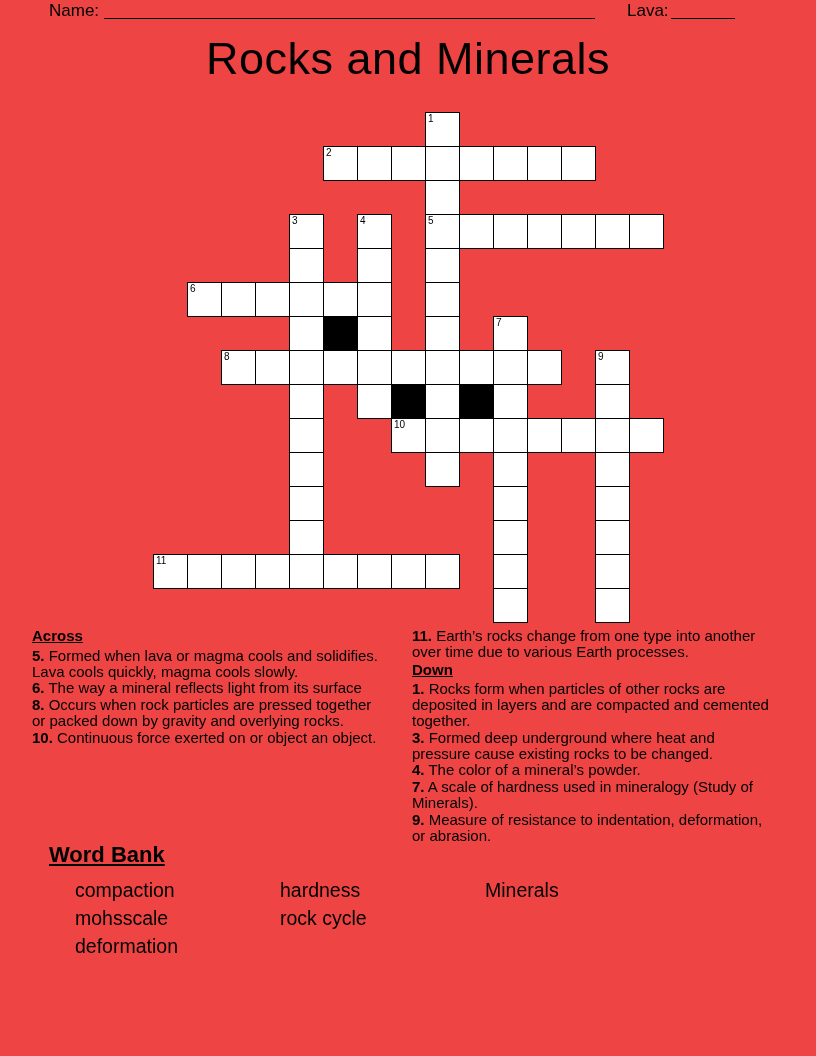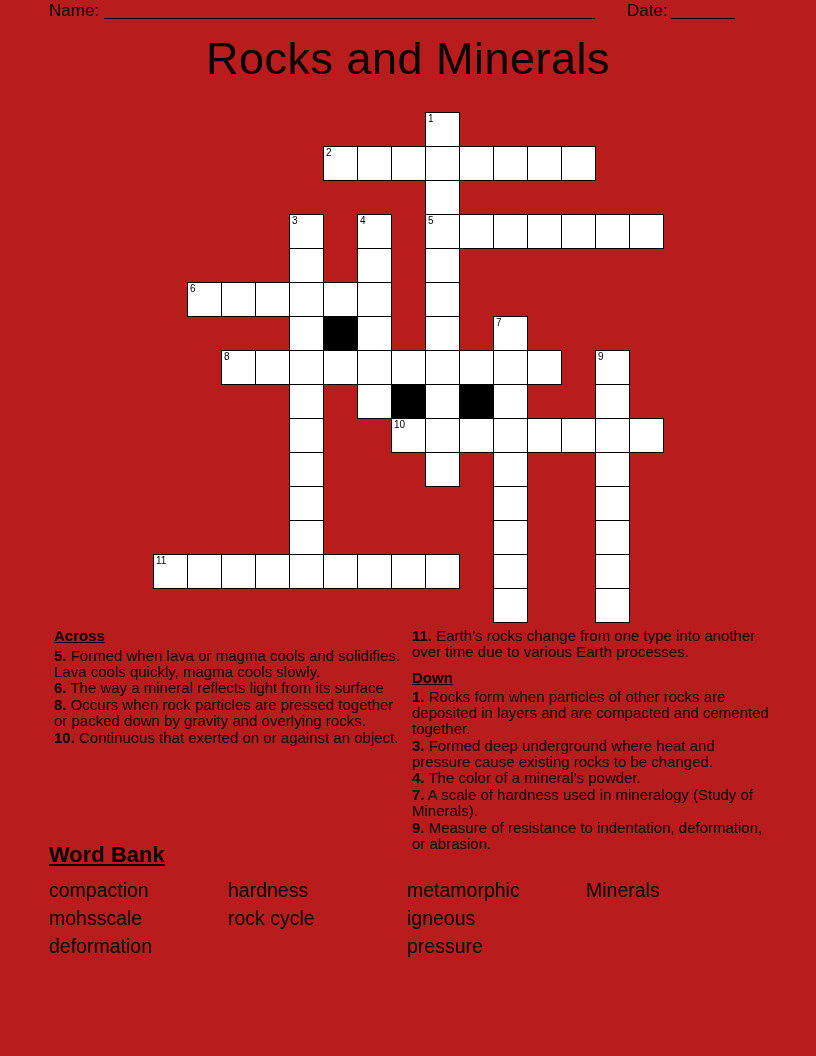--- a/index.html
+++ b/index.html
@@ -1,17 +1,17 @@
 <!DOCTYPE html>
 <html><head>
 <meta charset="utf-8">
 <style>
   html,body { margin:0; padding:0; background:#ffffff; }
   .page {
-    position:relative; width:816px; height:1056px; background:#b91c1c;
+    position:relative; width:816px; height:1056px; background:#ef4444;
     font-family:"Liberation Sans", sans-serif; color:#000; overflow:hidden;
   }
 
   
   .name-label { position:absolute; left:49px; top:1px; font-size:17px; }
   .name-line  { position:absolute; left:104px; top:0; width:491px; height:18px; border-bottom:1.5px solid #000; }
   .date-label { position:absolute; left:627px; top:1px; font-size:17px; }
   .date-line  { position:absolute; left:671px; top:0; width:64px; height:18px; border-bottom:1.5px solid #000; }
 
   
@@ -24,42 +24,42 @@
   .grid { position:absolute; }
   .cell {
     position:absolute; width:35px; height:35px; box-sizing:border-box;
     border:1px solid #000; background:#fff;
   }
   .cell.black { background:#000; }
   .cellnum { position:absolute; top:1px; left:2px; font-size:10px; line-height:10px; }
 
   
   .clues-col { position:absolute; font-size:15px; line-height:15.8px; }
-  .clues-left  { left:54px;  top:628px; width:354px; }
+  .clues-left  { left:32px;  top:628px; width:354px; }
   .clues-right { left:412px; top:628px; width:362px; }
   .clue-heading { font-weight:700; text-decoration:underline; margin:0 0 4px 0; }
-  .clue-heading.down { margin:10px 0 4px 0; }
+  .clue-heading.down { margin:2px 0 4px 0; }
   .clue { margin:0 0 1px 0; }
   .clue b { font-weight:700; }
 
   
   .wordbank { position:absolute; left:49px; top:842px; width:730px; }
   .wb-heading { font-size:22px; font-weight:700; text-decoration:underline; }
   .wb-columns { display:flex; margin-top:8px; }
-  .wb-col { width:179px; }
+  .wb-col { width:179px;margin-left:26px; }
   .wb-word { font-size:19.5px; line-height:28px; }
 </style>
 </head>
 <body>
 
 <div class="page">
 
   <span class="name-label">Name:</span>
   <span class="name-line"></span>
-  <span class="date-label">Date:</span>
+  <span class="date-label">Lava:</span>
   <span class="date-line"></span>
 
   <div class="title">Rocks and Minerals</div>
 
   <div class="grid" id="grid" style="left: 153px; top: 112px;">
       <div class="cell" style="left: 272px; top: 0px;">
         <span class="cellnum">1</span>
       </div>
       <div class="cell" style="left: 170px; top: 34px;">
         <span class="cellnum">2</span>
@@ -165,21 +165,21 @@
       <div class="cell" style="left: 340px; top: 476px;"></div>
       <div class="cell" style="left: 442px; top: 476px;"></div>
     </div>
 
   <div class="clues-col clues-left" id="clues-left">
     <div class="clue-heading">Across</div>
     <div id="across-list">
         <div class="clue"><b>5.</b> <span>Formed when lava or magma cools and solidifies. Lava cools quickly, magma cools slowly.</span></div>
         <div class="clue"><b>6.</b> <span>The way a mineral reflects light from its surface</span></div>
         <div class="clue"><b>8.</b> <span>Occurs when rock particles are pressed together or packed down by gravity and overlying rocks.</span></div>
-        <div class="clue"><b>10.</b> <span>Continuous that exerted on or against an object.</span></div>
+        <div class="clue"><b>10.</b> <span>Continuous force exerted on or object an object.</span></div>
       </div>
   </div>
 
   <div class="clues-col clues-right" id="clues-right">
     <div id="across-overflow">
         <div class="clue"><b>11.</b> <span>Earth’s rocks change from one type into another over time due to various Earth processes.</span></div>
       </div>
     <div class="clue-heading down">Down</div>
     <div id="down-list">
         <div class="clue"><b>1.</b> <span>Rocks form when particles of other rocks are deposited in layers and are compacted and cemented together.</span></div>
@@ -196,23 +196,18 @@
         <div class="wb-col">
           <div class="wb-word">compaction</div>
           <div class="wb-word">mohsscale</div>
           <div class="wb-word">deformation</div>
         </div>
         <div class="wb-col">
           <div class="wb-word">hardness</div>
           <div class="wb-word">rock cycle</div>
         </div>
         <div class="wb-col">
-          <div class="wb-word">metamorphic</div>
-          <div class="wb-word">igneous</div>
-          <div class="wb-word">pressure</div>
-        </div>
-        <div class="wb-col">
           <div class="wb-word">Minerals</div>
         </div>
       </div>
   </div>
 
 </div>
 
 </body></html>

